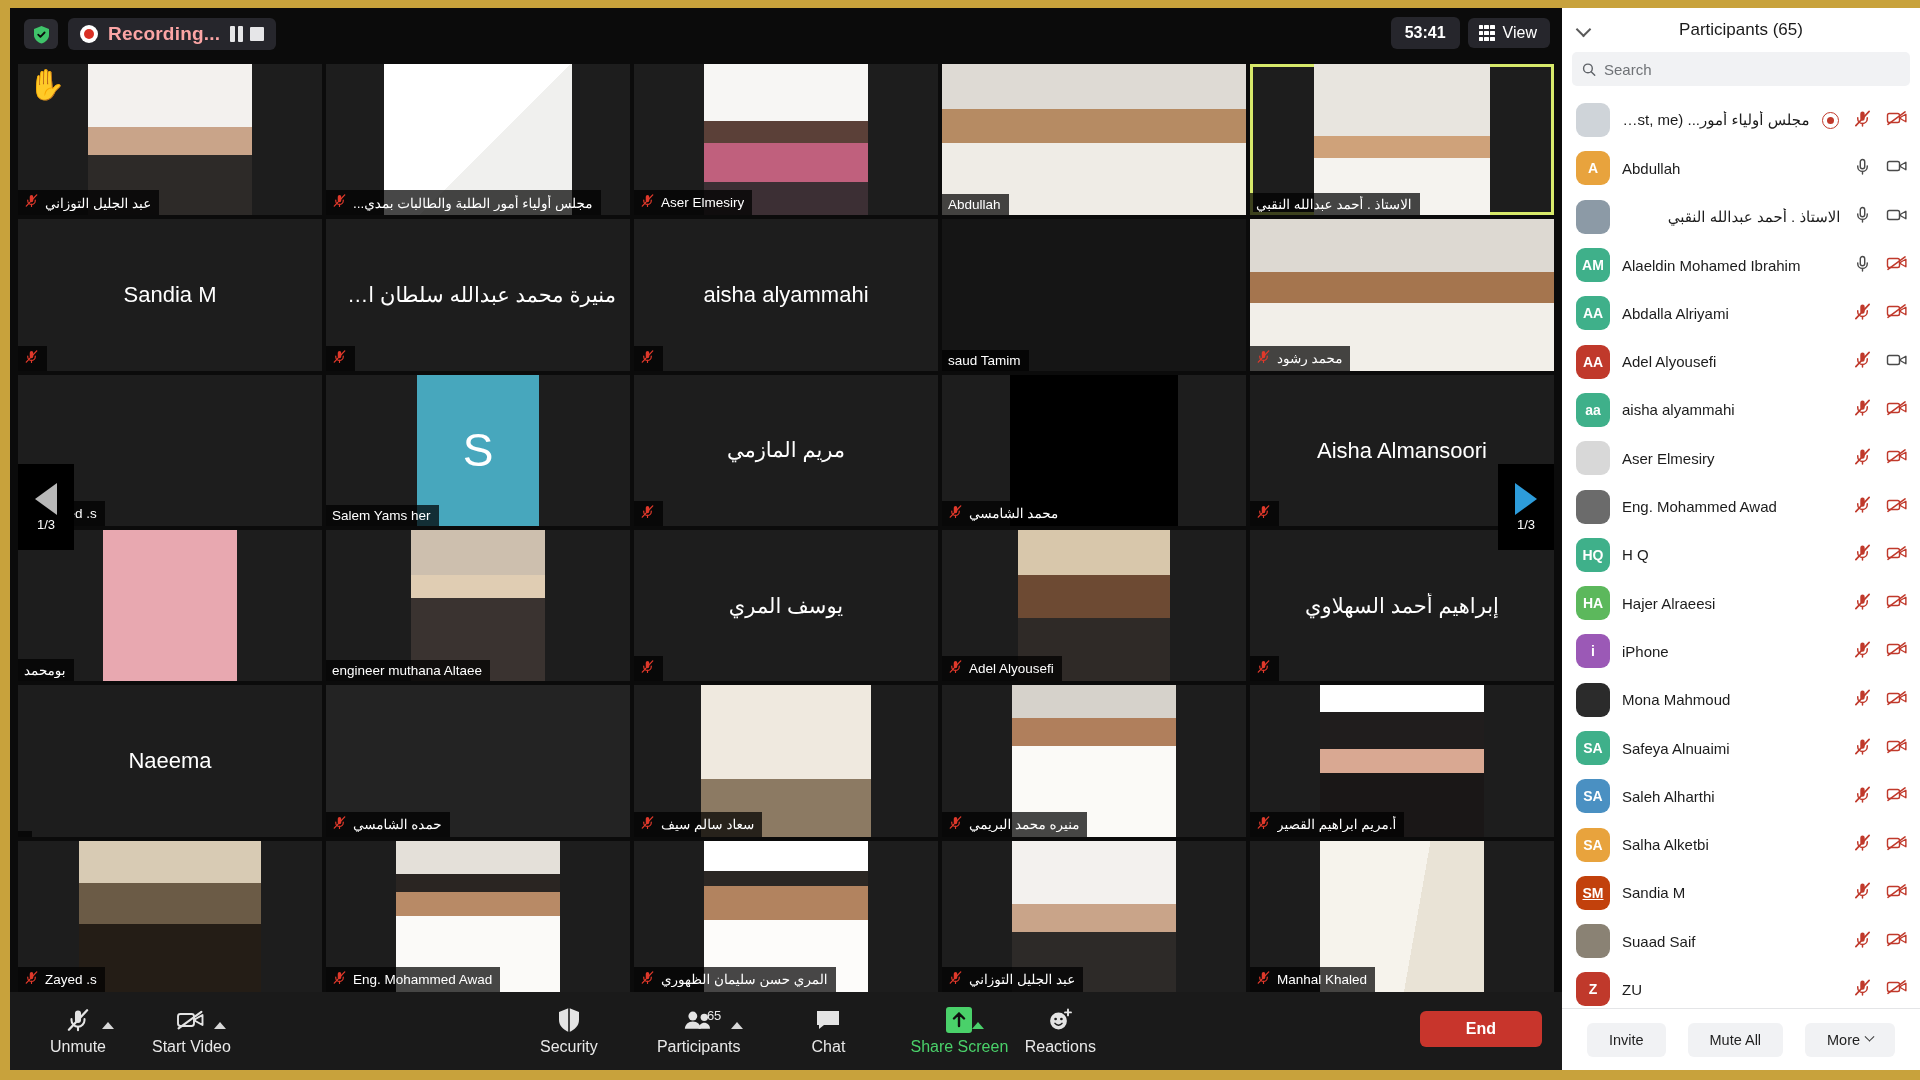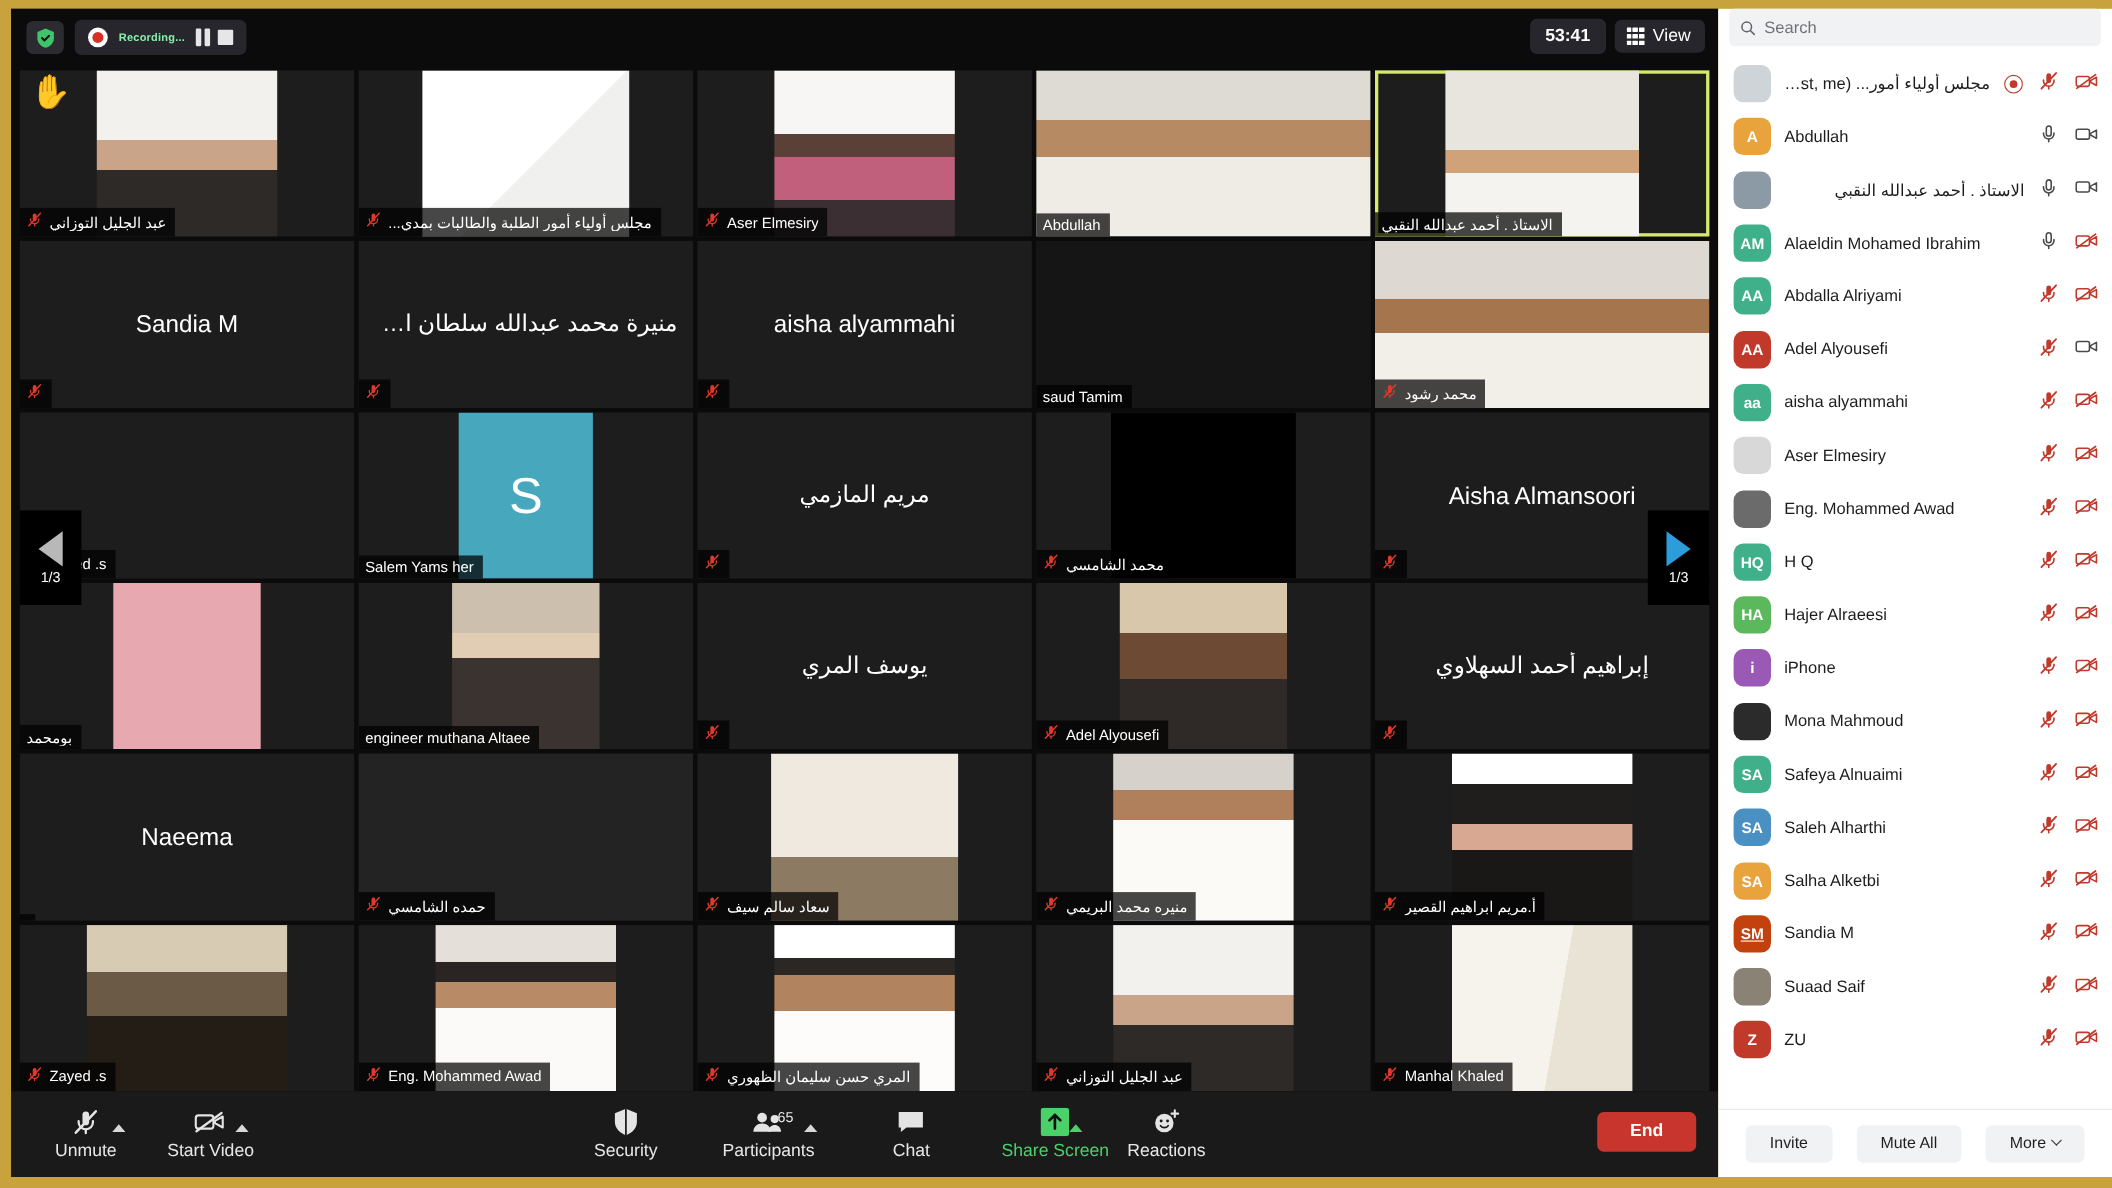--- a/index.html
+++ b/index.html
@@ -46,21 +46,21 @@
     border-radius: 6px;
     display: flex; align-items: center;
     padding: 0 12px; gap: 10px;
   }
   .rec-dot {
     width: 18px; height: 18px; border-radius: 50%;
     background: #ffffff;
     display: flex; align-items: center; justify-content: center;
   }
   .rec-dot i { width: 10px; height: 10px; border-radius: 50%; background: #d93025; display:block; }
-  .rec-label { color: #86efac; font-size: 10px; font-weight: bold; letter-spacing: .2px; }
+  .rec-label { color: #fca5a5; font-size: 19px; font-weight: bold; letter-spacing: .2px; }
   .rec-ctrl { display: flex; gap: 4px; align-items: center; }
   .ic-pause { width: 16px; height: 16px; display: flex; gap: 3px; }
   .ic-pause b { width: 5px; height: 16px; background: #e6e6e8; display: block; border-radius: 1px;}
   .ic-stop { width: 14px; height: 14px; background: #e6e6e8; border-radius: 1px; }
 
   #topbar-right {
     position: absolute; right: 12px; top: 9px;
     display: flex; align-items: center; gap: 8px;
   }
   .timer-pill {
@@ -164,21 +164,21 @@
     border-left: 6px solid transparent; border-right: 6px solid transparent;
     border-bottom: 7px solid #d8d8d8;
     position: absolute; top: 26px;
   }
   .tbcaret.green { border-bottom-color: #4ad16a; }
   .endbtn {
     position: absolute; right: 20px; top: 19px;
     background: #c8352c; color: #fff;
     font-size: 16px; font-weight: bold;
     border: none; border-radius: 6px;
-    padding: 9px 30px; cursor: pointer;
+    padding: 9px 46px; cursor: pointer;
   }
   .badge65 { position: absolute; top: 12px; left: 50px; color: #e8e8e8; font-size: 13px; }
 
   
   #panel {
     position: absolute;
     right: 0; top: 8px;
     width: 358px; height: 1062px;
     background: #ffffff;
     display: flex; flex-direction: column;
@@ -696,20 +696,24 @@
               </svg>
             </span>
             <span class="tbl">Reactions</span>
           </div>
         </div>
       <button class="endbtn">End</button>
     </div>
   </div>
 
   <div id="panel">
+    <div id="panel-head">
+      <span class="chev-down"></span>
+      <span class="title">Participants (65)</span>
+    </div>
     <div id="searchbar">
       <div class="searchbox">
         <svg width="15" height="15" viewBox="0 0 16 16">
             <circle cx="6.8" cy="6.8" r="5" stroke="#5f6368" stroke-width="1.6" fill="none"></circle>
             <line x1="10.5" y1="10.5" x2="14.6" y2="14.6" stroke="#5f6368" stroke-width="1.6" stroke-linecap="round"></line>
           </svg>
         <input type="text" placeholder="Search" style="">
       </div>
     </div>
     <div id="plist">

